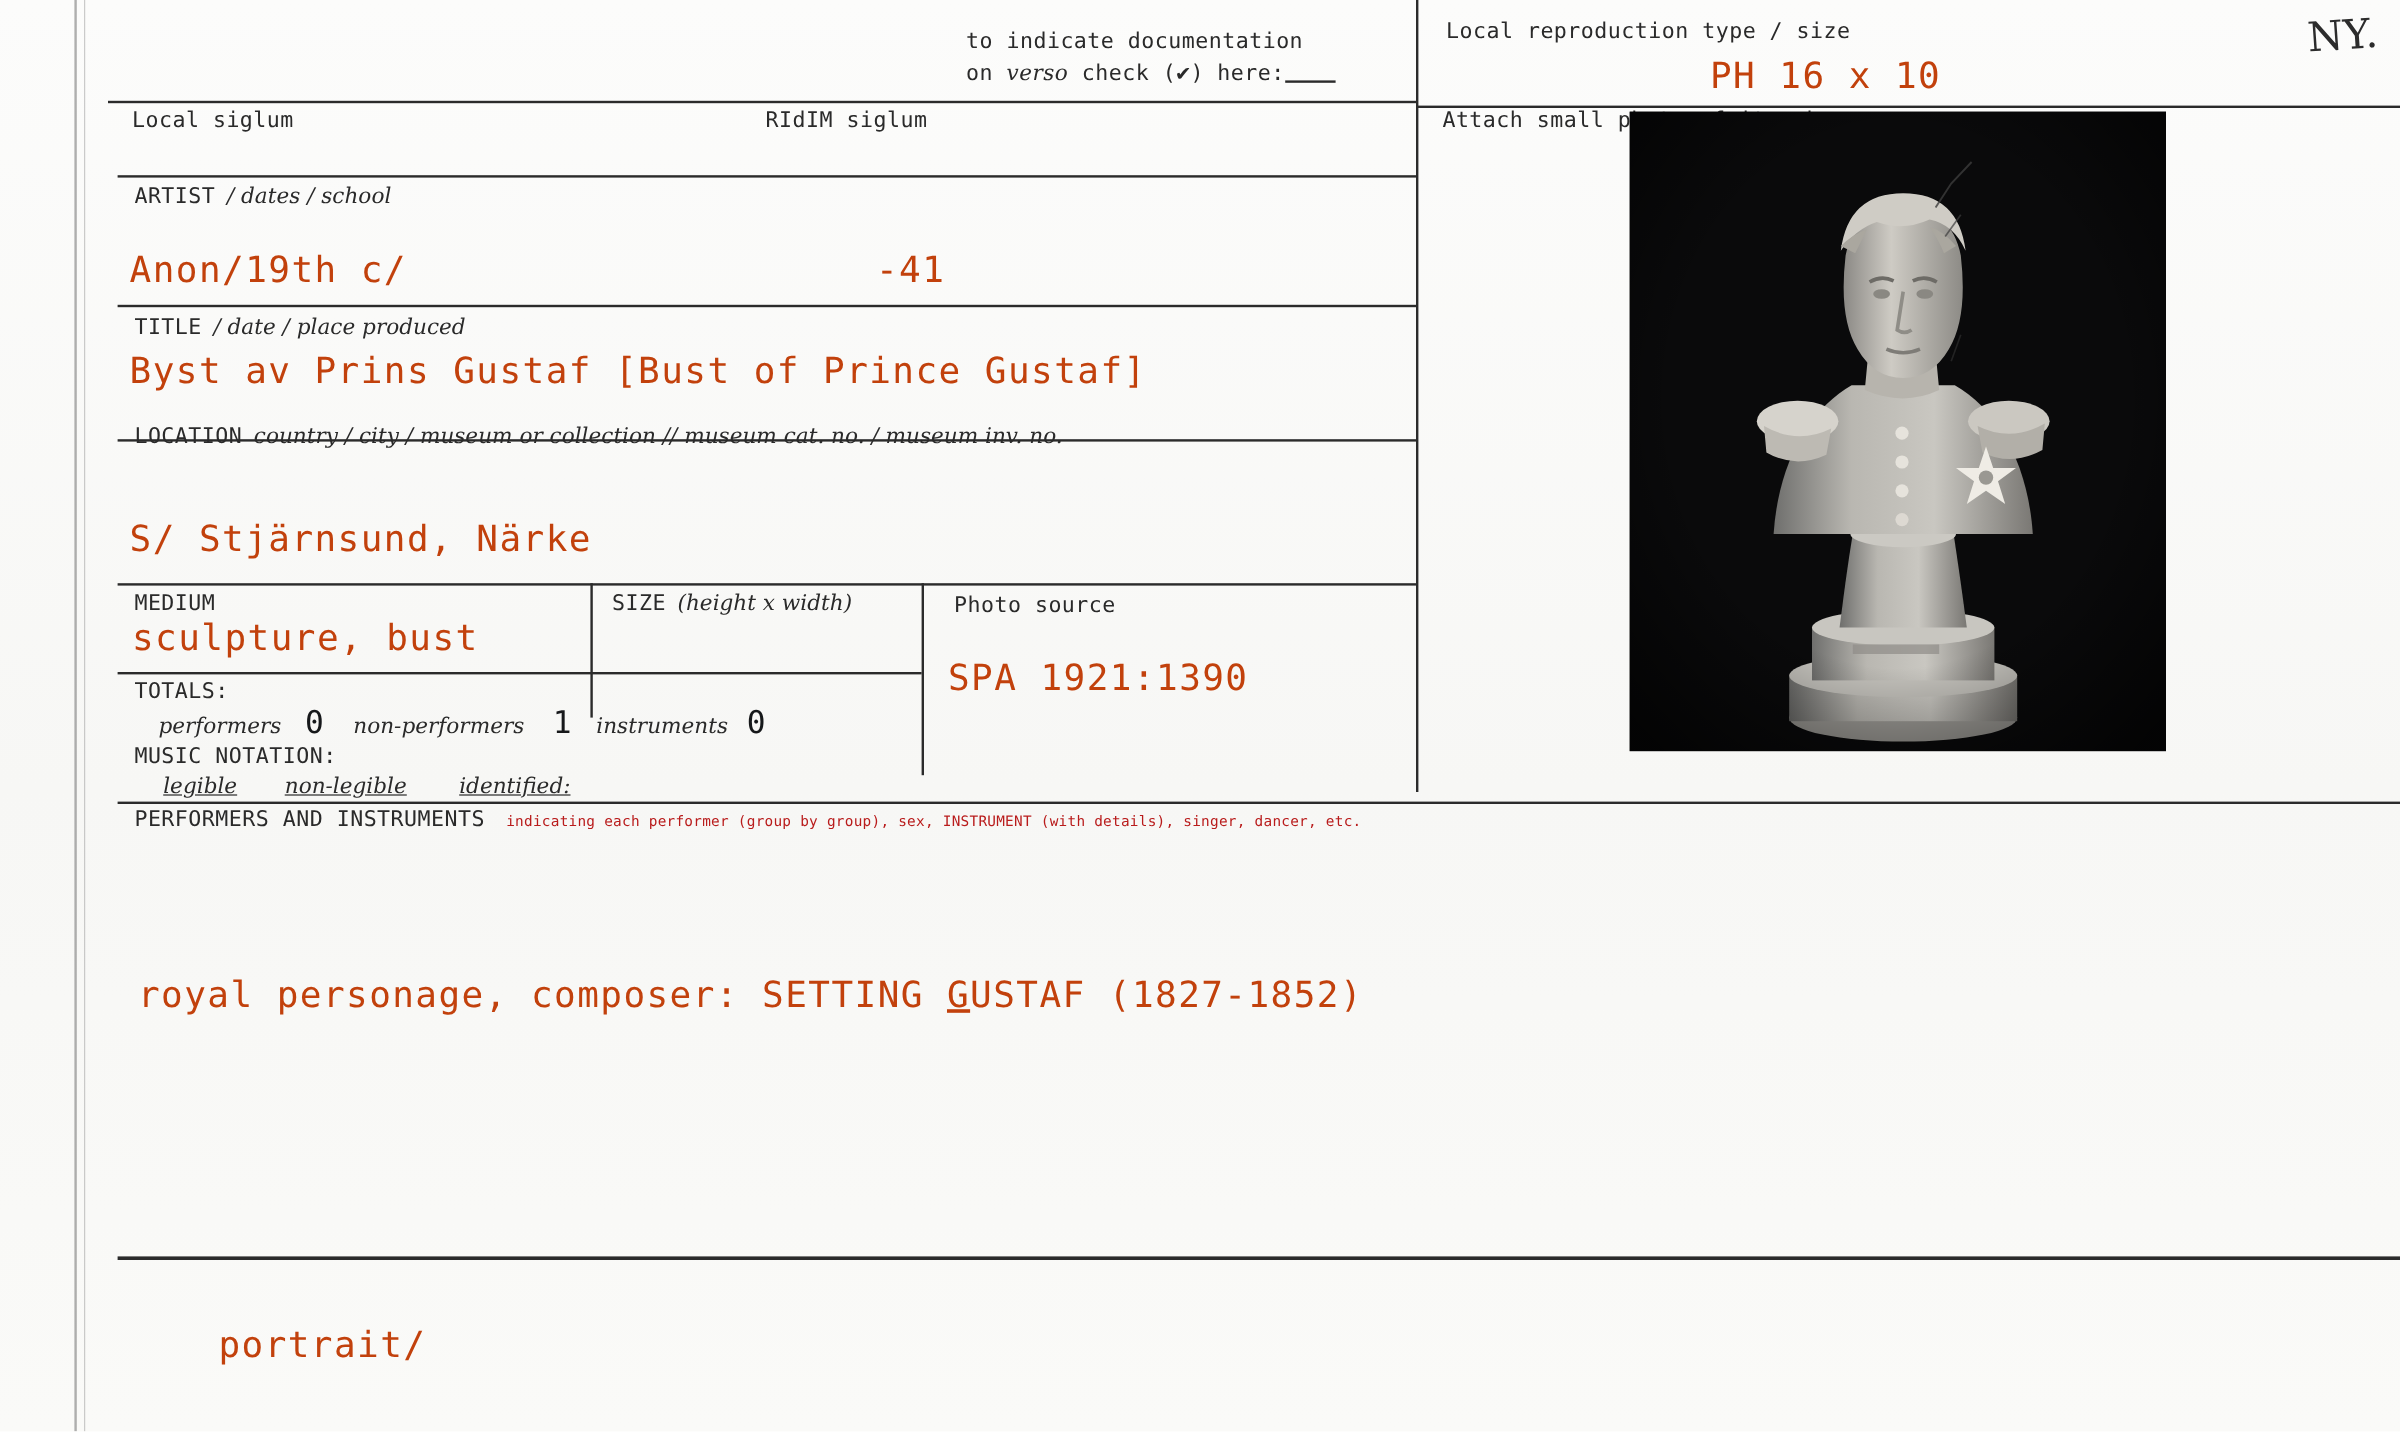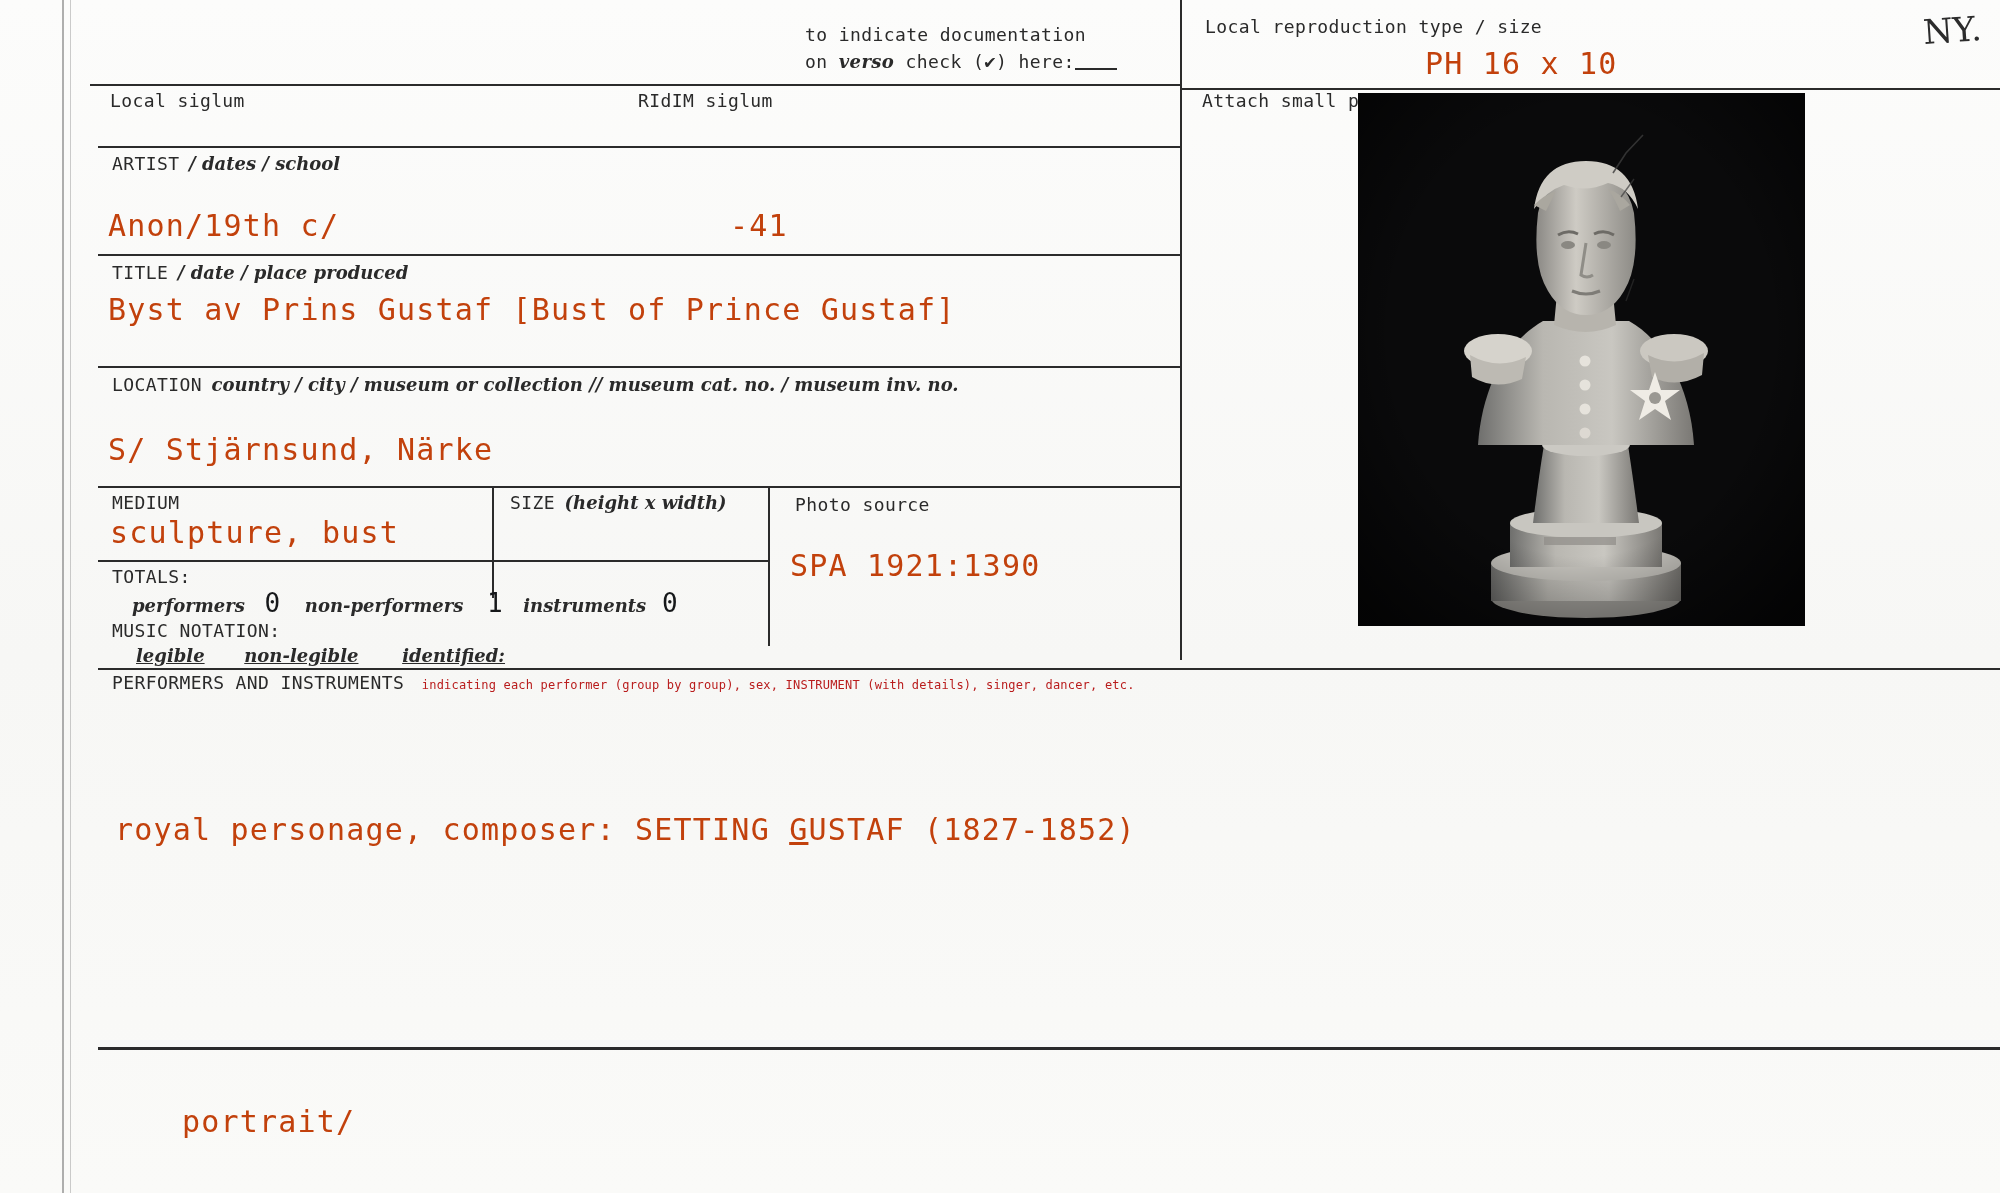--- a/index.html
+++ b/index.html
@@ -46,21 +46,20 @@
     letter-spacing: 0.4px;
     color: #2a2a2a;
     white-space: nowrap;
   }
   .lbl-it {
     font-family: "DejaVu Serif", serif;
     font-style: italic;
     font-size: 18px;
     color: #2a2a2a;
     white-space: nowrap;
-    font-weight: bold;
   }
   .typed {
     font-family: "DejaVu Sans Mono", monospace;
     font-size: 30px;
     letter-spacing: 1.2px;
     color: #c2410c;
     white-space: nowrap;
   }
   .typed-sm {
     font-family: "DejaVu Sans Mono", monospace;
@@ -241,21 +240,21 @@
   <div class="rule" style="left:98px; top:254px; width:1082px;"></div>
 
   <div class="abs" style="left:112px; top:262px;">
     <span class="lbl">TITLE</span>
     <span class="lbl-it">/ date / place produced</span>
   </div>
   <div class="abs typed" style="left:108px; top:292px;">Byst av Prins Gustaf [Bust of Prince Gustaf]</div>
 
   <div class="rule" style="left:98px; top:366px; width:1082px;"></div>
 
-  <div class="abs" style="left:112px; top:374px;">
+  <div class="abs" style="left:112px; top:353px;">
     <span class="lbl">LOCATION</span>
     <span class="lbl-it">country / city / museum or collection // museum cat. no. / museum inv. no.</span>
   </div>
   <div class="abs typed" style="left:108px; top:432px;">S/ Stjärnsund, Närke</div>
 
   <div class="rule" style="left:98px; top:486px; width:1082px;"></div>
 
   <div class="vrule" style="left:492px; top:486px; height:112px;"></div>
   <div class="vrule" style="left:768px; top:486px; height:160px;"></div>
 

